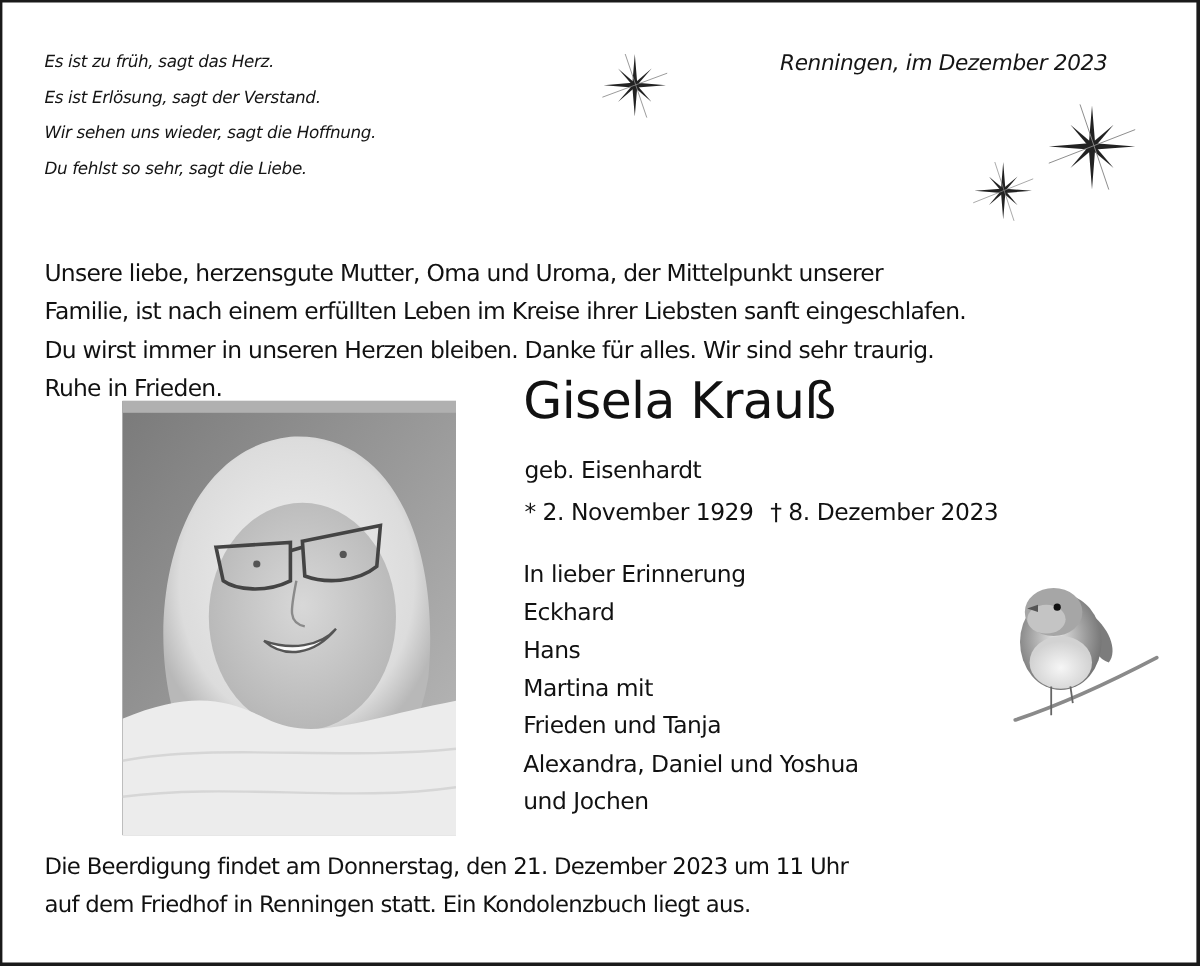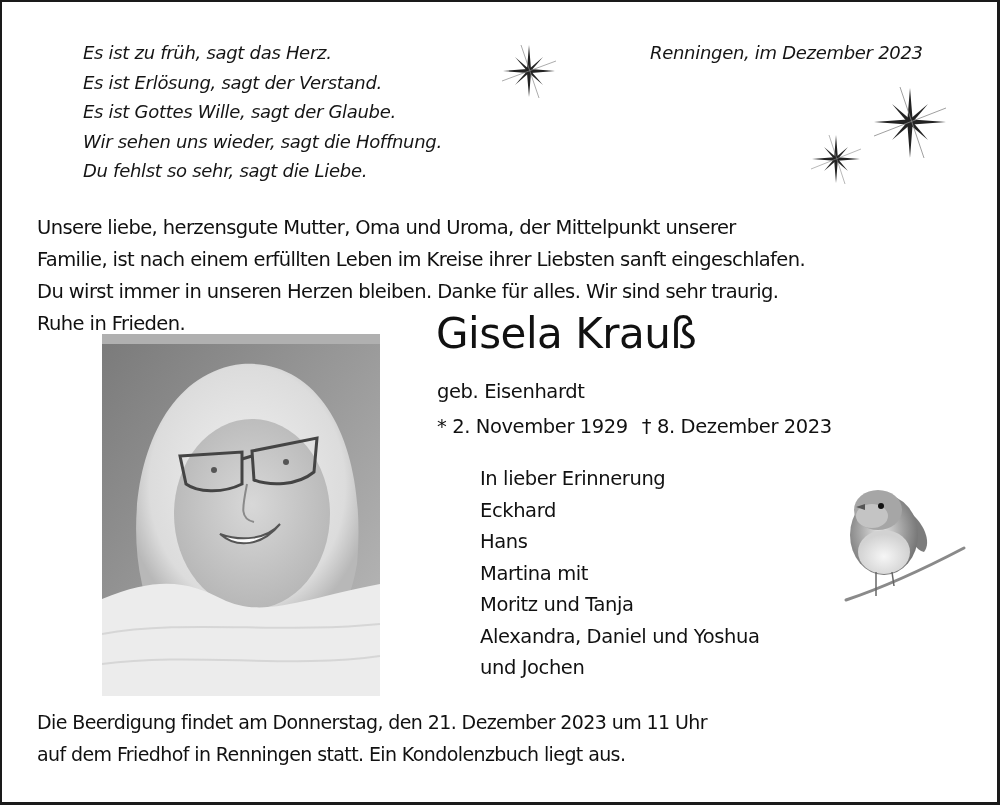--- a/index.html
+++ b/index.html
@@ -5,21 +5,21 @@
   * { box-sizing: border-box; margin: 0; padding: 0; }
   html, body { width: 1000px; height: 805px; background: #ffffff; overflow: hidden; }
   body { position: relative; font-family: "DejaVu Sans", sans-serif; color: #111111; }
   .frame {
     position: absolute; left: 0; top: 0; width: 1000px; height: 805px;
     border: 2px solid #1a1a1a; border-right-width: 3px; border-bottom-width: 3px;
   }
   .poem {
     position: absolute; left: 37px; top: 38px;
     font-family: "DejaVu Sans", sans-serif; font-style: italic;
-    font-size: 18px; line-height: 29.5px; letter-spacing: -0.3px; color: #151515; margin-left: 46px;
+    font-size: 14px; line-height: 29.5px; letter-spacing: -0.3px; color: #151515;
   }
   .poem div { white-space: nowrap; }
   .place-date {
     position: absolute; left: 650px; top: 38px; white-space: nowrap;
     font-style: italic; font-size: 18px; line-height: 29.5px; letter-spacing: -0.3px; color: #151515;
   }
   .star { position: absolute; }
   .intro {
     position: absolute; left: 37px; top: 212px; width: 920px;
     font-size: 19.5px; line-height: 32px; letter-spacing: -0.6px; color: #111;
@@ -39,37 +39,36 @@
   }
   .dates {
     position: absolute; left: 437px; top: 411px; white-space: nowrap;
     font-size: 19.5px; line-height: 32px; letter-spacing: -0.4px;
   }
   .dates .sep { display: inline-block; width: 14px; }
   .mourners {
     position: absolute; left: 436px; top: 463px;
     font-size: 19.5px; line-height: 31.5px; letter-spacing: -0.4px;
   }
-  .mourners div { white-space: nowrap; margin-left: 44px; }
+  .mourners div { white-space: nowrap; }
   .bird { position: absolute; left: 812px; top: 470px; width: 155px; height: 140px; }
   .funeral {
     position: absolute; left: 37px; top: 706px; width: 920px;
     font-size: 19px; line-height: 32px; letter-spacing: -0.6px;
   }
   .funeral div { white-space: nowrap; }
 </style>
 </head>
 <body>
 
 <div class="frame"></div>
 
 <div class="poem">
   <div>Es ist zu früh, sagt das Herz.</div>
   <div>Es ist Erlösung, sagt der Verstand.</div>
-  <div>Es ist Gottes Wille, sagt der Glaube.</div>
   <div>Wir sehen uns wieder, sagt die Hoffnung.</div>
   <div>Du fehlst so sehr, sagt die Liebe.</div>
 </div>
 
 <div class="place-date">Renningen, im Dezember 2023</div>
 
 <svg class="star" style="left:500px;top:42px;" width="58" height="58" viewBox="-29 -29 58 58">
   <g fill="#222">
     <polygon points="0,-26 2,-2 26,0 2,2 0,26 -2,2 -26,0 -2,-2"></polygon>
     <polygon points="-14,-14 1,-1 14,14 -1,1"></polygon>
@@ -151,21 +150,21 @@
 <div class="maiden">geb. Eisenhardt</div>
 <div class="dates">
   <span>* 2. November 1929</span><span class="sep"></span><span>† 8. Dezember 2023</span>
 </div>
 
 <div class="mourners">
   <div>In lieber Erinnerung</div>
   <div>Eckhard</div>
   <div>Hans</div>
   <div>Martina mit</div>
-  <div>Moritz und Tanja</div>
+  <div>Frieden und Tanja</div>
   <div>Alexandra, Daniel und Yoshua</div>
   <div>und Jochen</div>
 </div>
 
 <svg class="bird" viewBox="0 0 155 140">
   <defs>
     <radialGradient id="body" cx="0.45" cy="0.45" r="0.6">
       <stop offset="0" stop-color="#e6e6e6"></stop>
       <stop offset="0.6" stop-color="#9c9c9c"></stop>
       <stop offset="1" stop-color="#6e6e6e"></stop>

